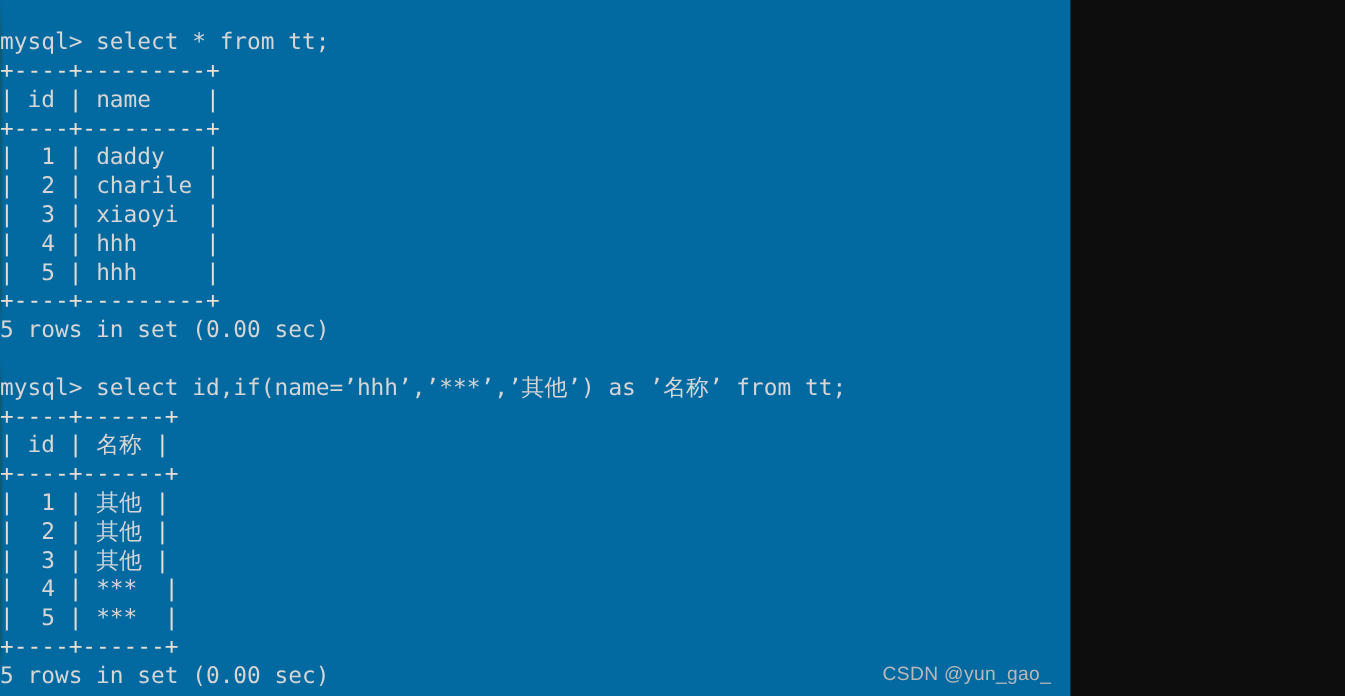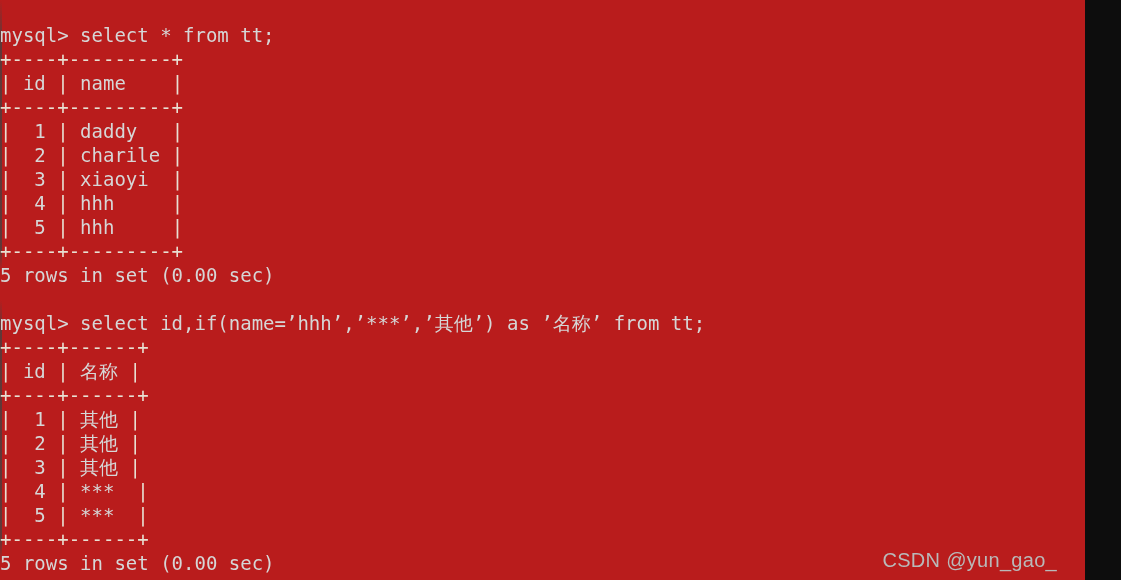--- a/index.html
+++ b/index.html
@@ -2,23 +2,23 @@
 <html><head>
 <meta charset="utf-8">
 <style>
   html, body {
     margin: 0;
     padding: 0;
     background: #0d0d0d;
   }
   #screen {
     position: relative;
-    width: 1085px;
+    width: 892px;
     height: 580px;
-    background: #b91c1c;
+    background: #0369a1;
     overflow: hidden;
   }
   #terminal {
     position: absolute;
     left: 0;
     top: 0;
     padding: 4px 0 0 0;
     font-family: "DejaVu Sans Mono", "Liberation Mono", monospace;
     font-size: 19px;
     line-height: 24px;
@@ -29,24 +29,24 @@
   .line {
     height: 24px;
     white-space: pre;
     display: block;
   }
   .line.blank { color: transparent; }
   .seg-border { color: #e8dfd2; }
   .seg-text   { color: #dfe3ea; }
   .watermark {
     position: absolute;
-    right: 28px;
+    right: 16px;
     bottom: 8px;
     font-family: "Liberation Sans", "DejaVu Sans", sans-serif;
-    font-size: 20px;
+    font-size: 16px;
     color: #b9b9b9;
     letter-spacing: 0.3px;
     white-space: pre;
   }
   .edge-tint {
     position: absolute;
     left: 0;
     top: 0;
     width: 2px;
     height: 580px;

